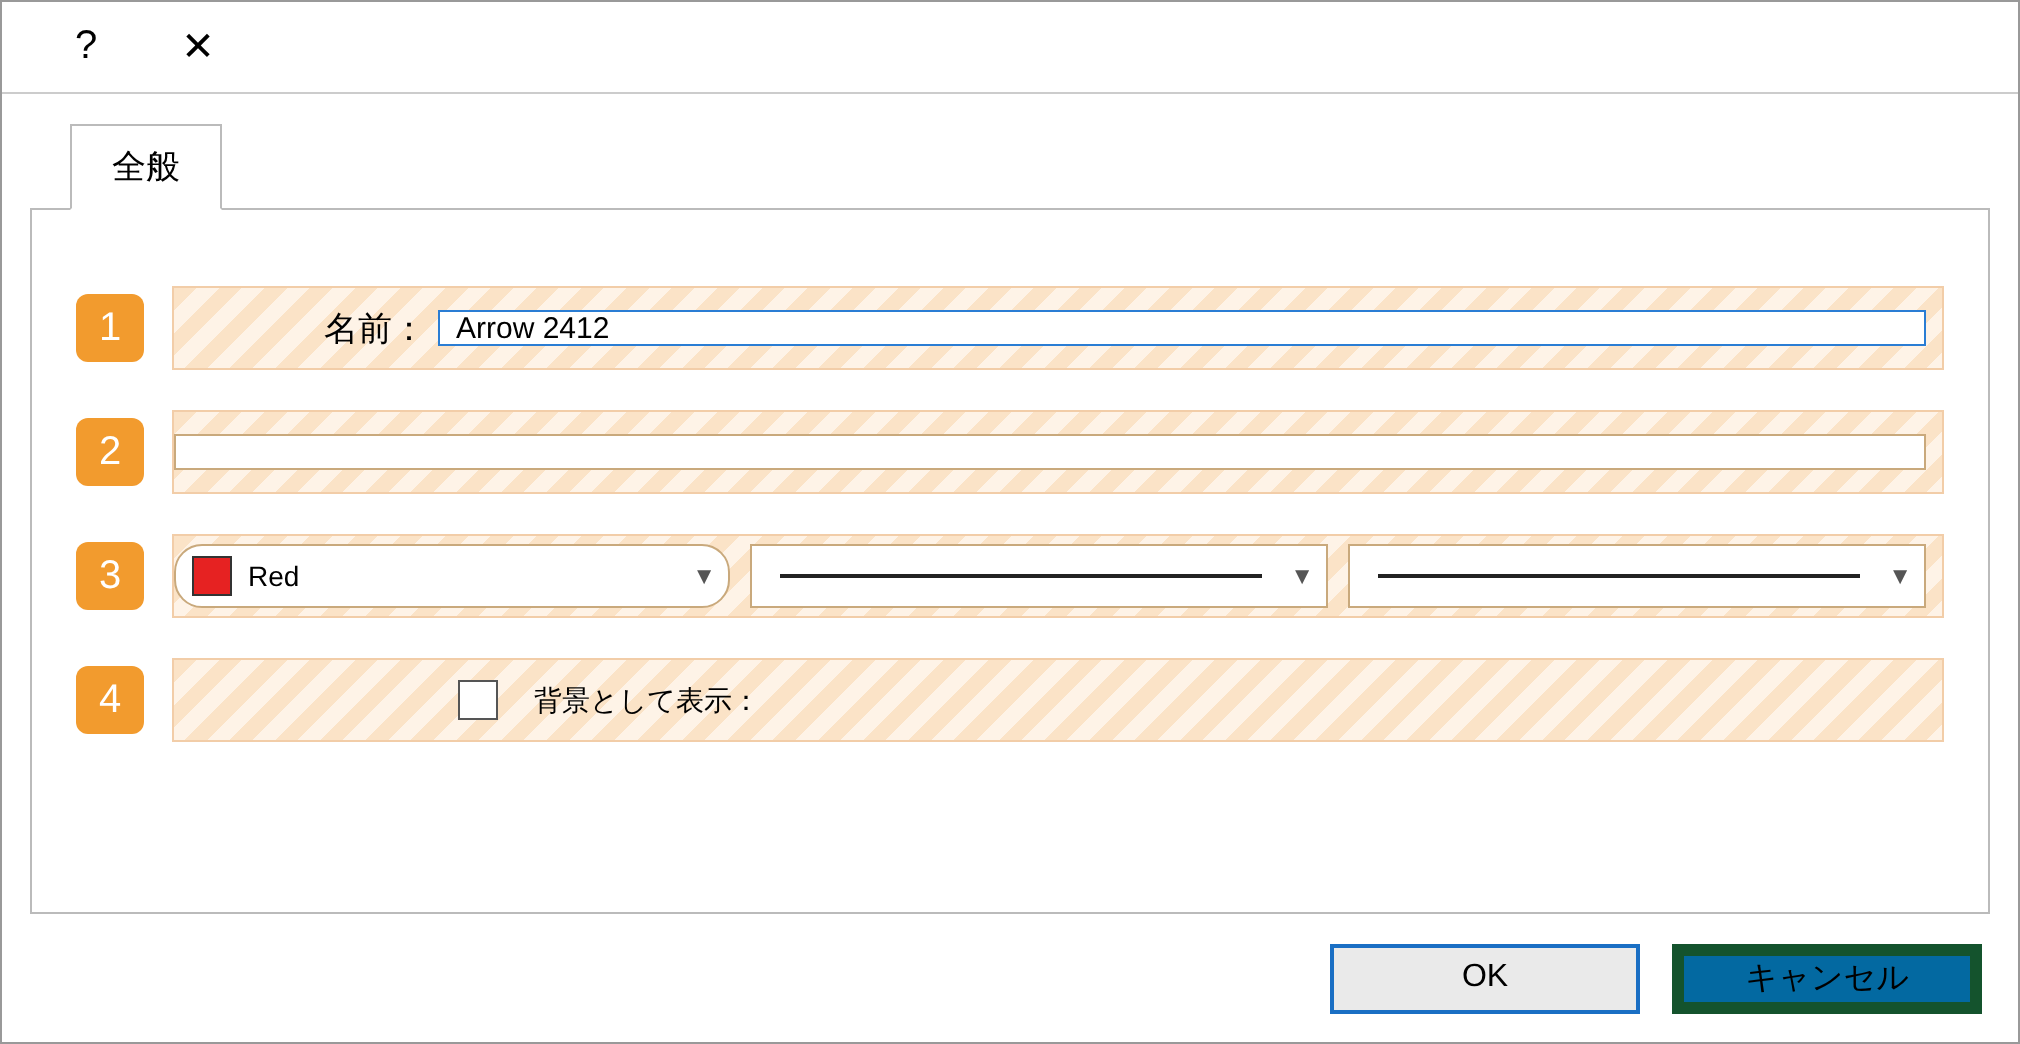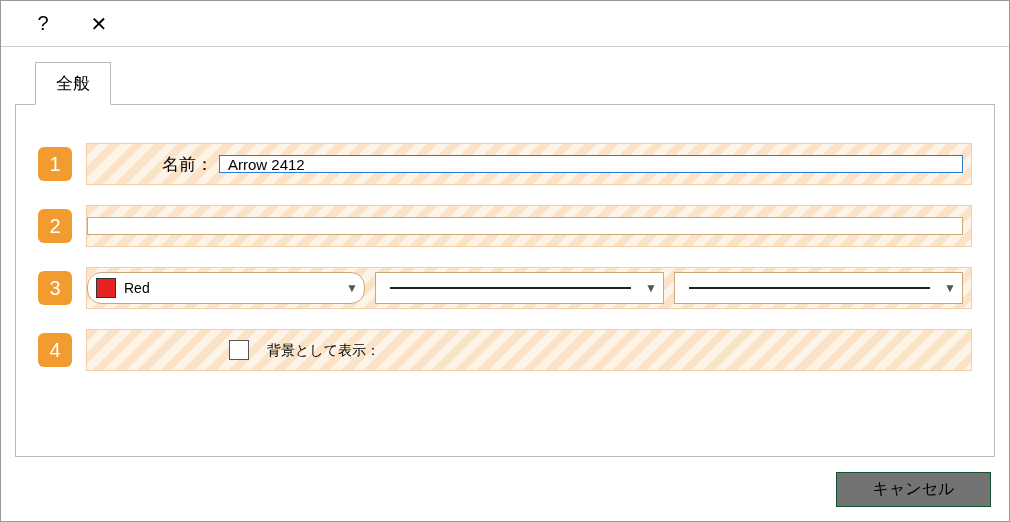--- a/index.html
+++ b/index.html
@@ -52,21 +52,21 @@
     .swatch { width: 20px; height: 20px; background: #e22; border: 1px solid #333; flex-shrink: 0; }
     .line-sample { flex: 1; height: 0; border-top: 2px solid #222; margin: 0 6px; }
 
     .checkbox { width: 20px; height: 20px; border: 1px solid #555; background: #fff; flex-shrink: 0; }
     .cb-wrap { display: flex; align-items: flex-end; gap: 18px; margin-left: 142px; }
 
     .footer {
       height: 64px; display: flex; align-items: center; justify-content: flex-end; gap: 16px; padding: 0 18px;
     }
     .btn {
-      width: 155px; height: 35px; border: 1px solid #14532d; background: #737373; font-size: 16px;
+      width: 155px; height: 35px; border: 6px solid #14532d; background: #0369a1; font-size: 16px;
       display: flex; align-items: center; justify-content: center; cursor: pointer; font-family: inherit;
     }
     .btn.primary { border: 2px solid #1a6fc4; background: #eaeaea; }
   </style>
 </head>
 <body>
 
 <div class="dialog">
 
   <div class="titlebar">
@@ -126,18 +126,21 @@
             <div class="checkbox"></div>
             <span>背景として表示：</span>
           </div>
         </div>
       </div>
 
     </div>
   </div>
 
   <div class="footer">
+    <button class="btn primary">
+        <span>OK</span>
+      </button>
     <button class="btn">
         <span>キャンセル</span>
       </button>
   </div>
 
 </div>
 
 </body></html>

